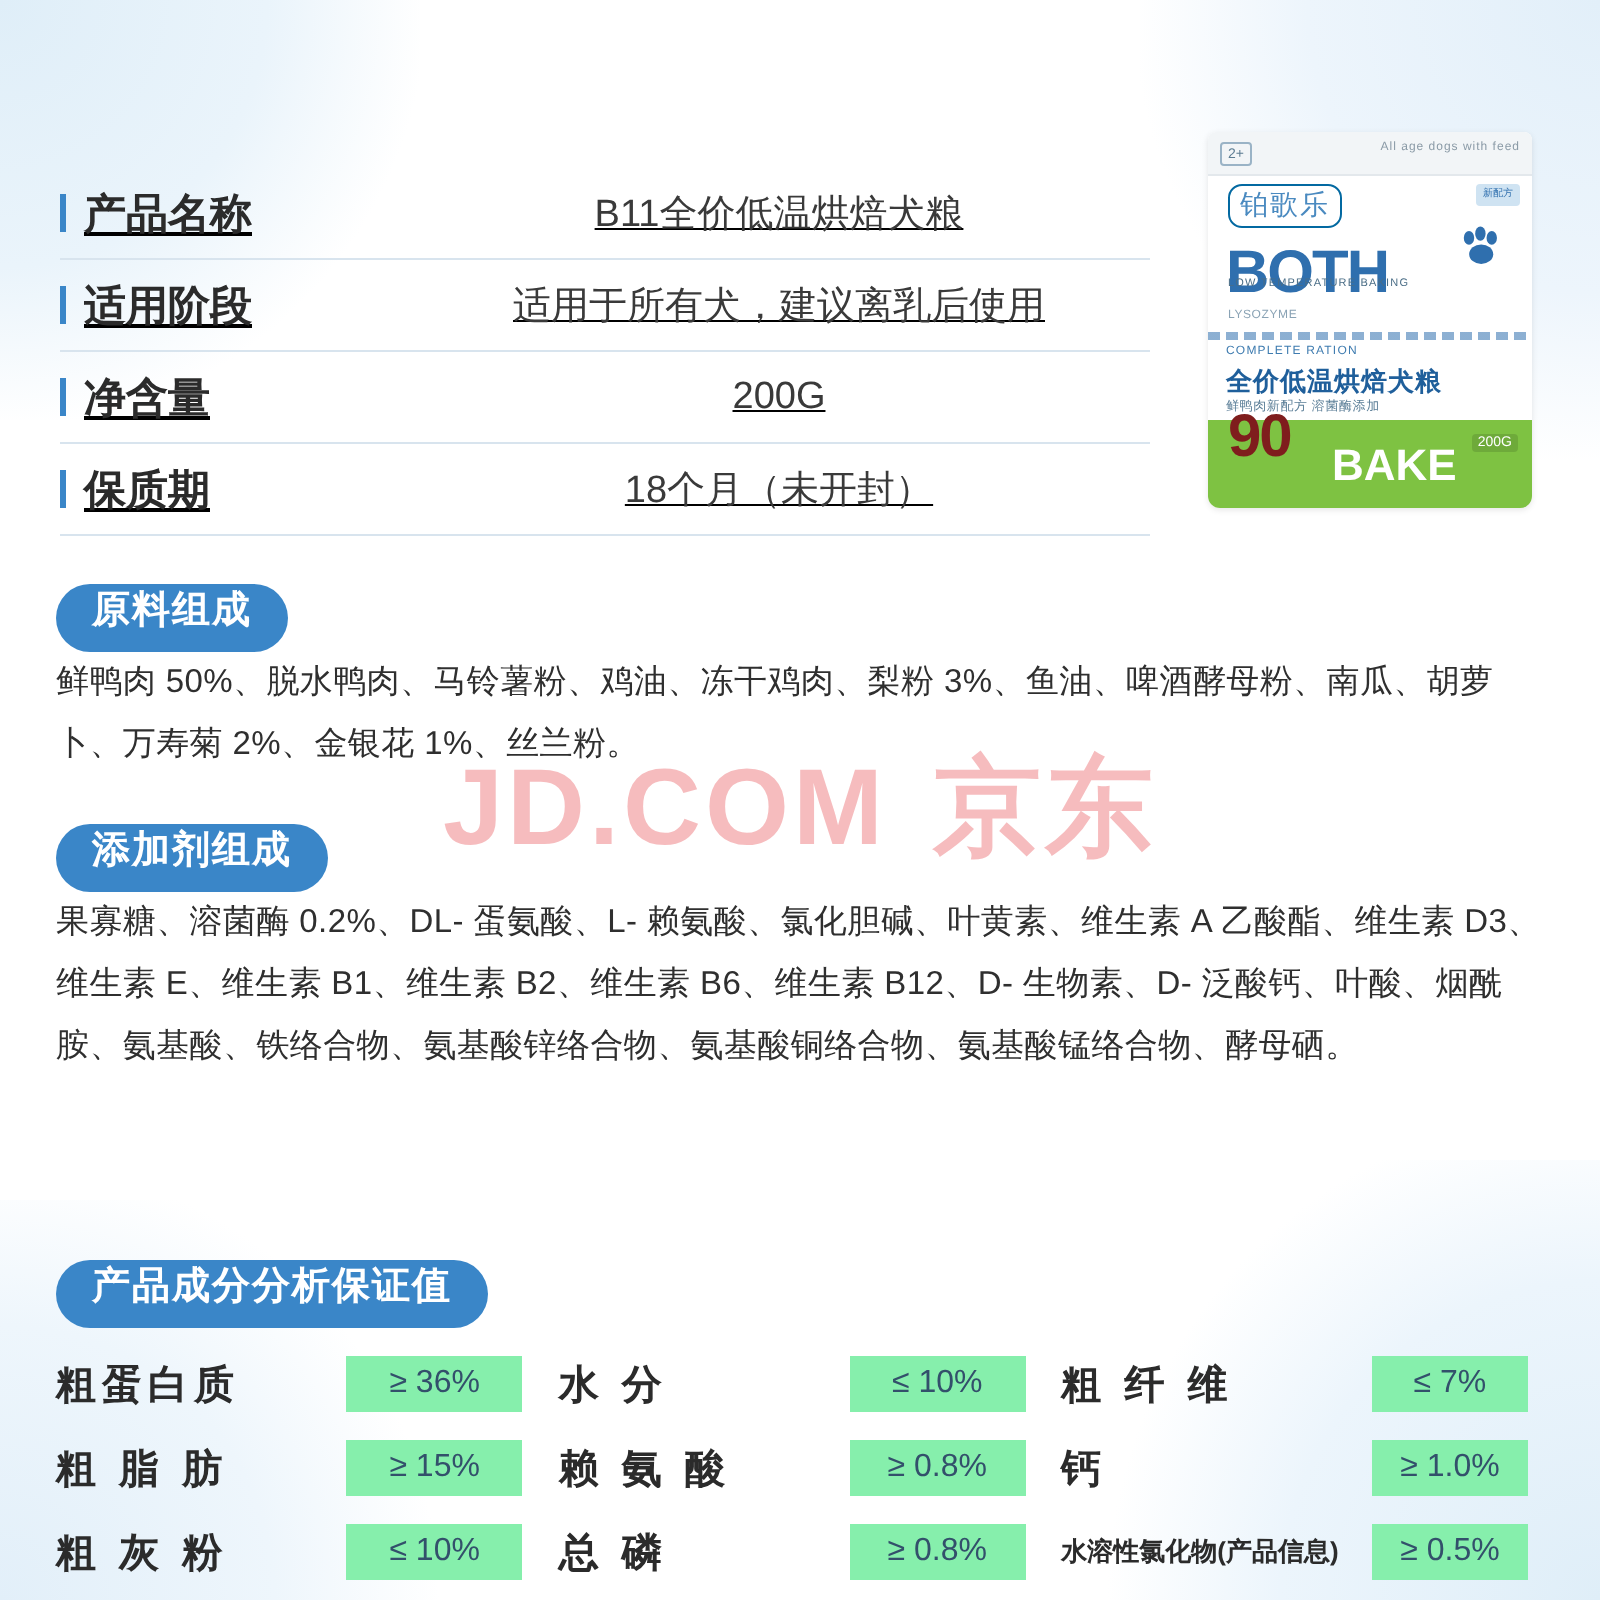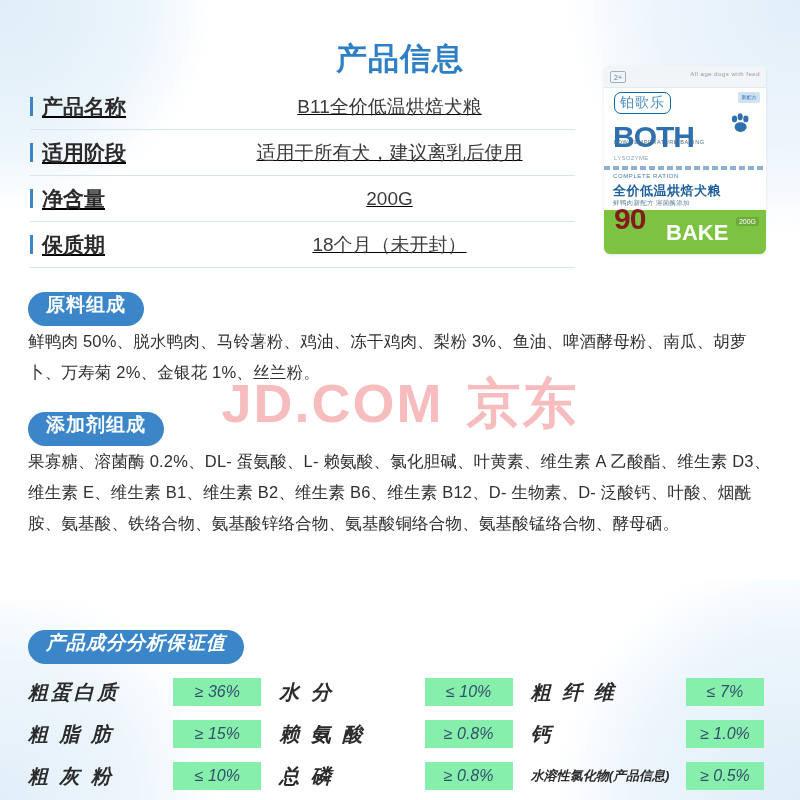--- a/index.html
+++ b/index.html
@@ -285,21 +285,20 @@
     line-height: 31px;
     letter-spacing: 0.2px;
   }
 
   
   .analysis {
     position: absolute;
     left: 28px;
     top: 630px;
     width: 744px;
-    font-style: italic;
   }
   .grid {
     margin-top: 14px;
     display: grid;
     grid-template-columns: 1fr 1fr 1fr;
     row-gap: 14px;
     column-gap: 10px;
   }
   .cell {
     display: flex;
@@ -350,21 +349,20 @@
 </head>
 <body>
 
 <div class="page">
 
   <div class="corner-tl"></div>
   <div class="corner-tr"></div>
   <div class="corner-bl"></div>
   <div class="corner-br"></div>
 
-  <div class="title">产品信息</div>
 
   <div class="spec">
     <div class="spec-row">
       <div class="spec-label">
         <span class="bar"></span>
         <span>产品名称</span>
       </div>
       <div class="spec-value">B11全价低温烘焙犬粮</div>
     </div>
     <div class="spec-row">

